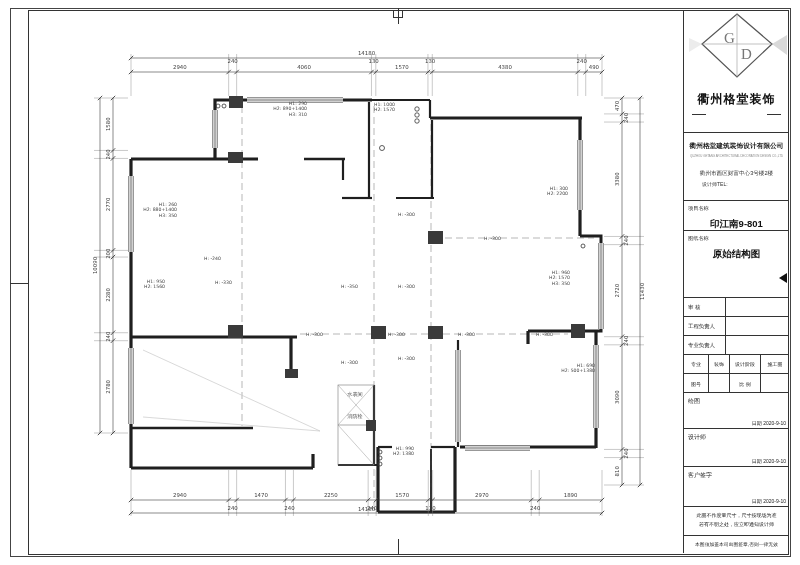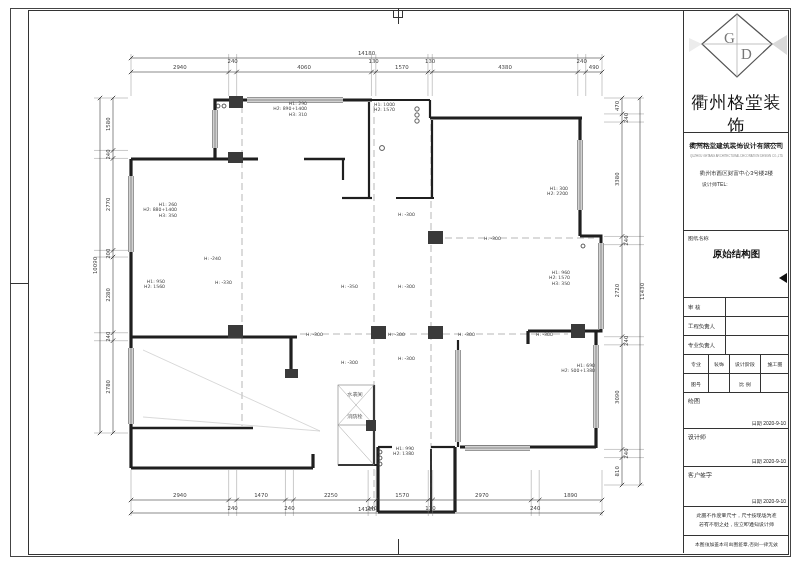--- a/index.html
+++ b/index.html
@@ -7,21 +7,21 @@
   .sheet{position:relative;width:800px;height:565px;background:#fff;overflow:hidden;}
   .frame-outer{position:absolute;left:10px;top:8px;width:779px;height:547px;border:1px solid #444;}
   .frame-inner{position:absolute;left:28px;top:10px;width:759px;height:543px;border:1.6px solid #333;}
   .mark{position:absolute;background:#333;}
   .tri-left{position:absolute;width:0;height:0;border-top:5px solid transparent;border-bottom:5px solid transparent;border-right:8px solid #111;}
   svg.plansvg{position:absolute;left:0;top:0;}
   
   .tb{position:absolute;left:683px;top:11px;width:105px;height:542px;border-left:1.4px solid #333;color:#222;}
   .tb-box{position:absolute;left:0;width:105px;border-top:1.2px solid #333;box-sizing:border-box;}
   .logo-box{top:0;height:121px;border-top:none;text-align:center;}
-  .logo-text{font-size:17px;font-weight:normal;letter-spacing:1px;margin-top:2px;color:#111;}
+  .logo-text{font-size:12px;font-weight:bold;letter-spacing:1px;margin-top:2px;color:#111;}
   .logo-ticks{margin-top:6px;display:flex;justify-content:space-between;padding:0 8px;}
   .logo-ticks span{display:inline-block;width:14px;border-top:1.4px solid #333;}
   .company-box{top:121px;height:68px;text-align:center;}
   .company-name{font-size:7px;font-weight:bold;margin-top:8px;white-space:nowrap;transform:scale(.96);}
   .company-sub{font-size:3.2px;color:#888;margin-top:3px;white-space:nowrap;transform:scale(.9);}
   .company-addr{font-size:5.6px;margin-top:12px;color:#333;}
   .company-tel{font-size:5px;margin-top:3px;color:#333;text-align:left;padding-left:18px;}
   .field-label{font-size:5.2px;color:#333;padding:4px 0 0 4px;}
   .field-value{font-size:9.5px;font-weight:bold;text-align:center;margin-top:6px;color:#111;}
   .proj-box{top:189px;height:47px;}
@@ -366,20 +366,24 @@
         </div>
     </div>
 
     <div class="tb-box company-box">
       <div class="company-name">衢州格堂建筑装饰设计有限公司</div>
       <div class="company-sub">QUZHOU GETANG ARCHITECTURAL DECORATION DESIGN CO.,LTD</div>
       <div class="company-addr">衢州市西区财富中心3号楼2楼</div>
       <div class="company-tel">设计师TEL:</div>
     </div>
 
+    <div class="tb-box proj-box">
+      <div class="field-label">项目名称</div>
+      <div class="field-value">印江南9-801</div>
+    </div>
 
     <div class="tb-box draw-box">
       <div class="field-label">图纸名称</div>
       <div class="field-value">原始结构图</div>
     </div>
 
     <div class="prow" style="top:286px;">
       <div class="lab">审  核</div>
       <div class="val"></div>
     </div>

